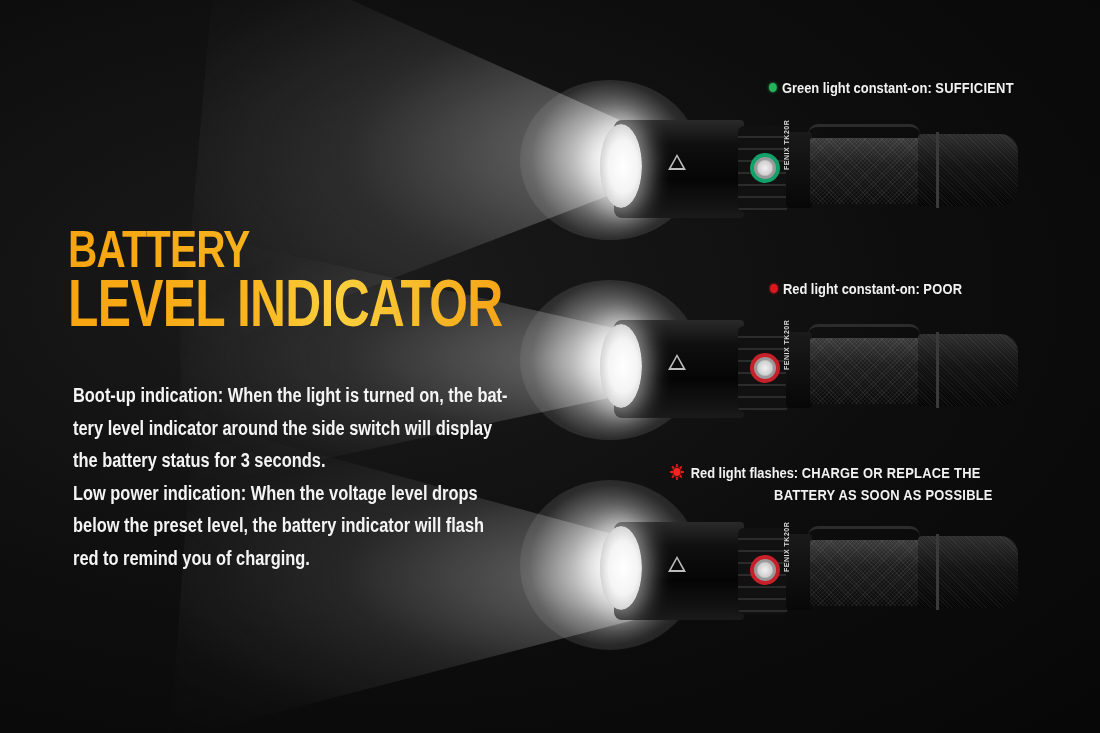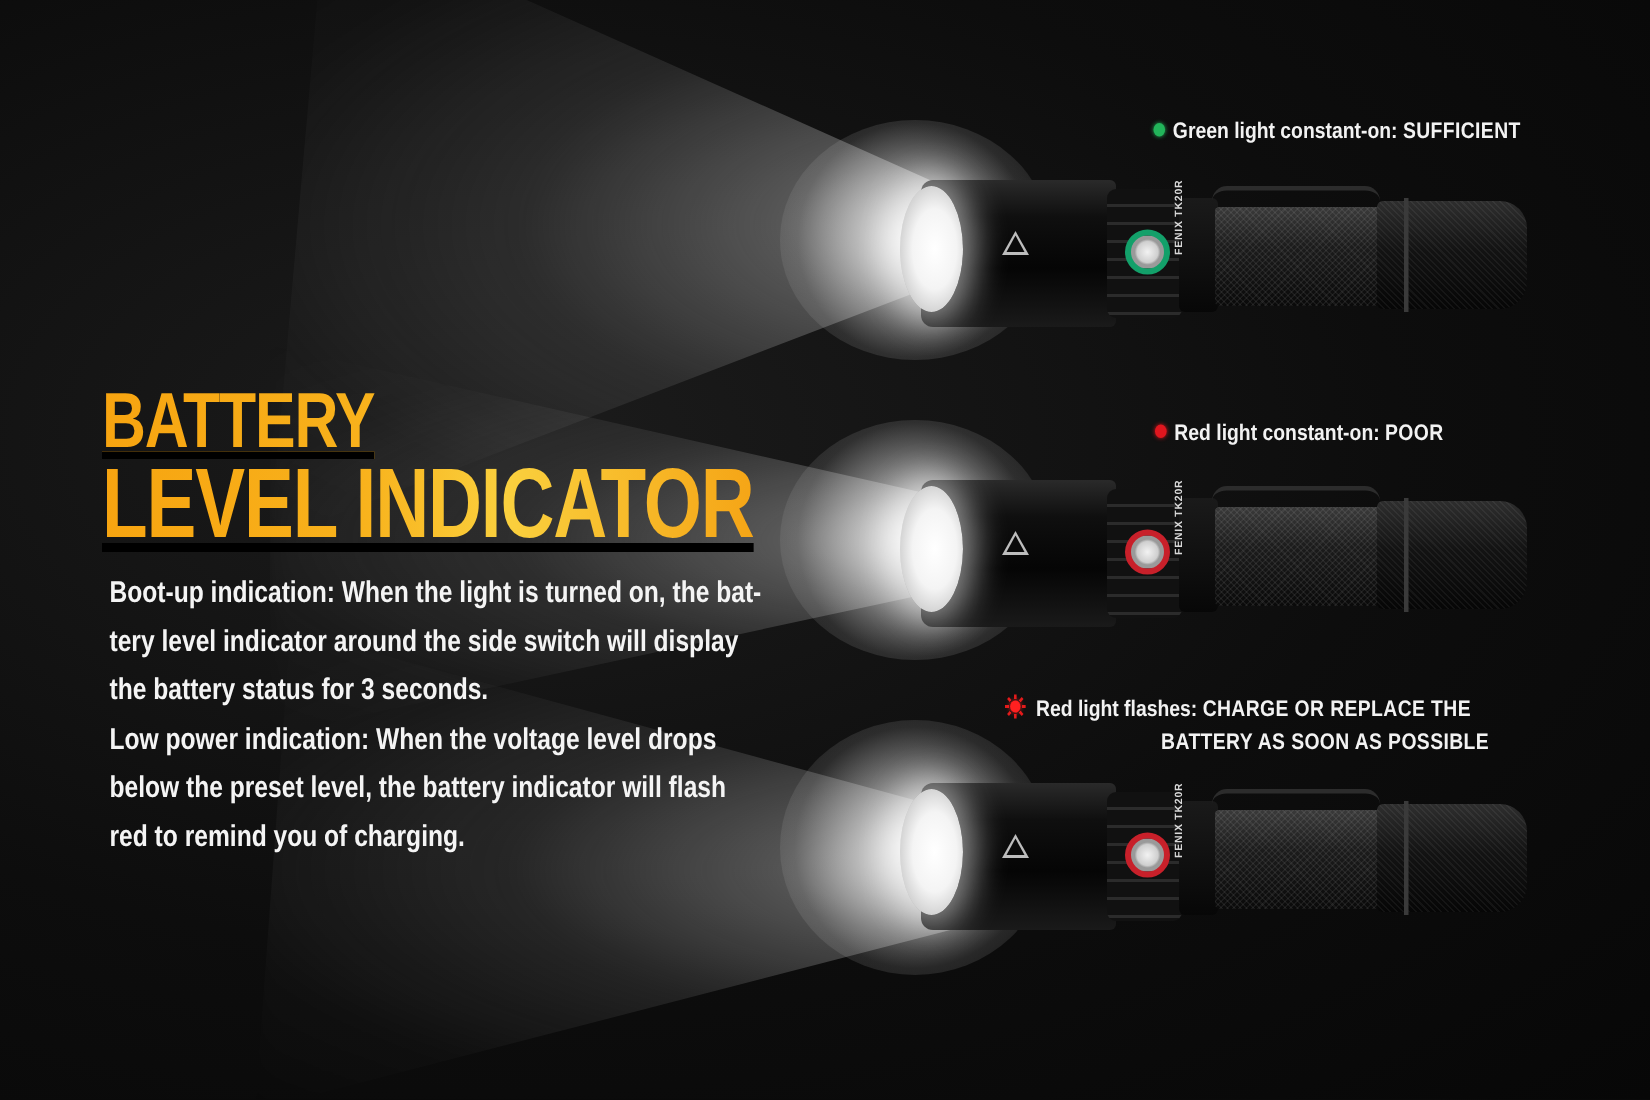--- a/index.html
+++ b/index.html
@@ -19,21 +19,21 @@
   }
   .beam.b1 { left: 180px; top: -60px; width: 460px; height: 420px; clip-path: polygon(100% 45%, 100% 58%, 0% 100%, 8% 0%); }
   .beam.b2 { left: 180px; top: 230px; width: 460px; height: 260px; clip-path: polygon(100% 40%, 100% 62%, 0% 100%, 0% 0%); }
   .beam.b3 { left: 170px; top: 420px; width: 470px; height: 320px; clip-path: polygon(100% 38%, 100% 62%, 0% 100%, 5% 0%); }
   .glow {
     position: absolute; border-radius: 50%; pointer-events: none;
     background: radial-gradient(circle, rgba(255,255,255,0.95) 0%, rgba(240,240,240,0.6) 30%, rgba(200,200,200,0.15) 65%, rgba(0,0,0,0) 100%);
   }
 
   
-  .headline { position: absolute; left: 68px; top: 256px; text-decoration: underline; }
+  .headline { position: absolute; left: 68px; top: 224px; }
   .headline .line1, .headline .line2 {
     display: block; font-family: "Liberation Sans", sans-serif; font-weight: bold;
     letter-spacing: -1px; transform-origin: left top;
     background: linear-gradient(90deg, #f7a410 0%, #f8b21c 40%, #fad03e 62%, #f5a516 100%);
     -webkit-background-clip: text; background-clip: text; color: transparent;
   }
   .headline .line1 { font-size: 52px; line-height: 50px; transform: scaleX(0.78); }
   .headline .line2 { font-size: 66px; line-height: 62px; transform: scaleX(0.755); margin-top: -2px; }
 
   

